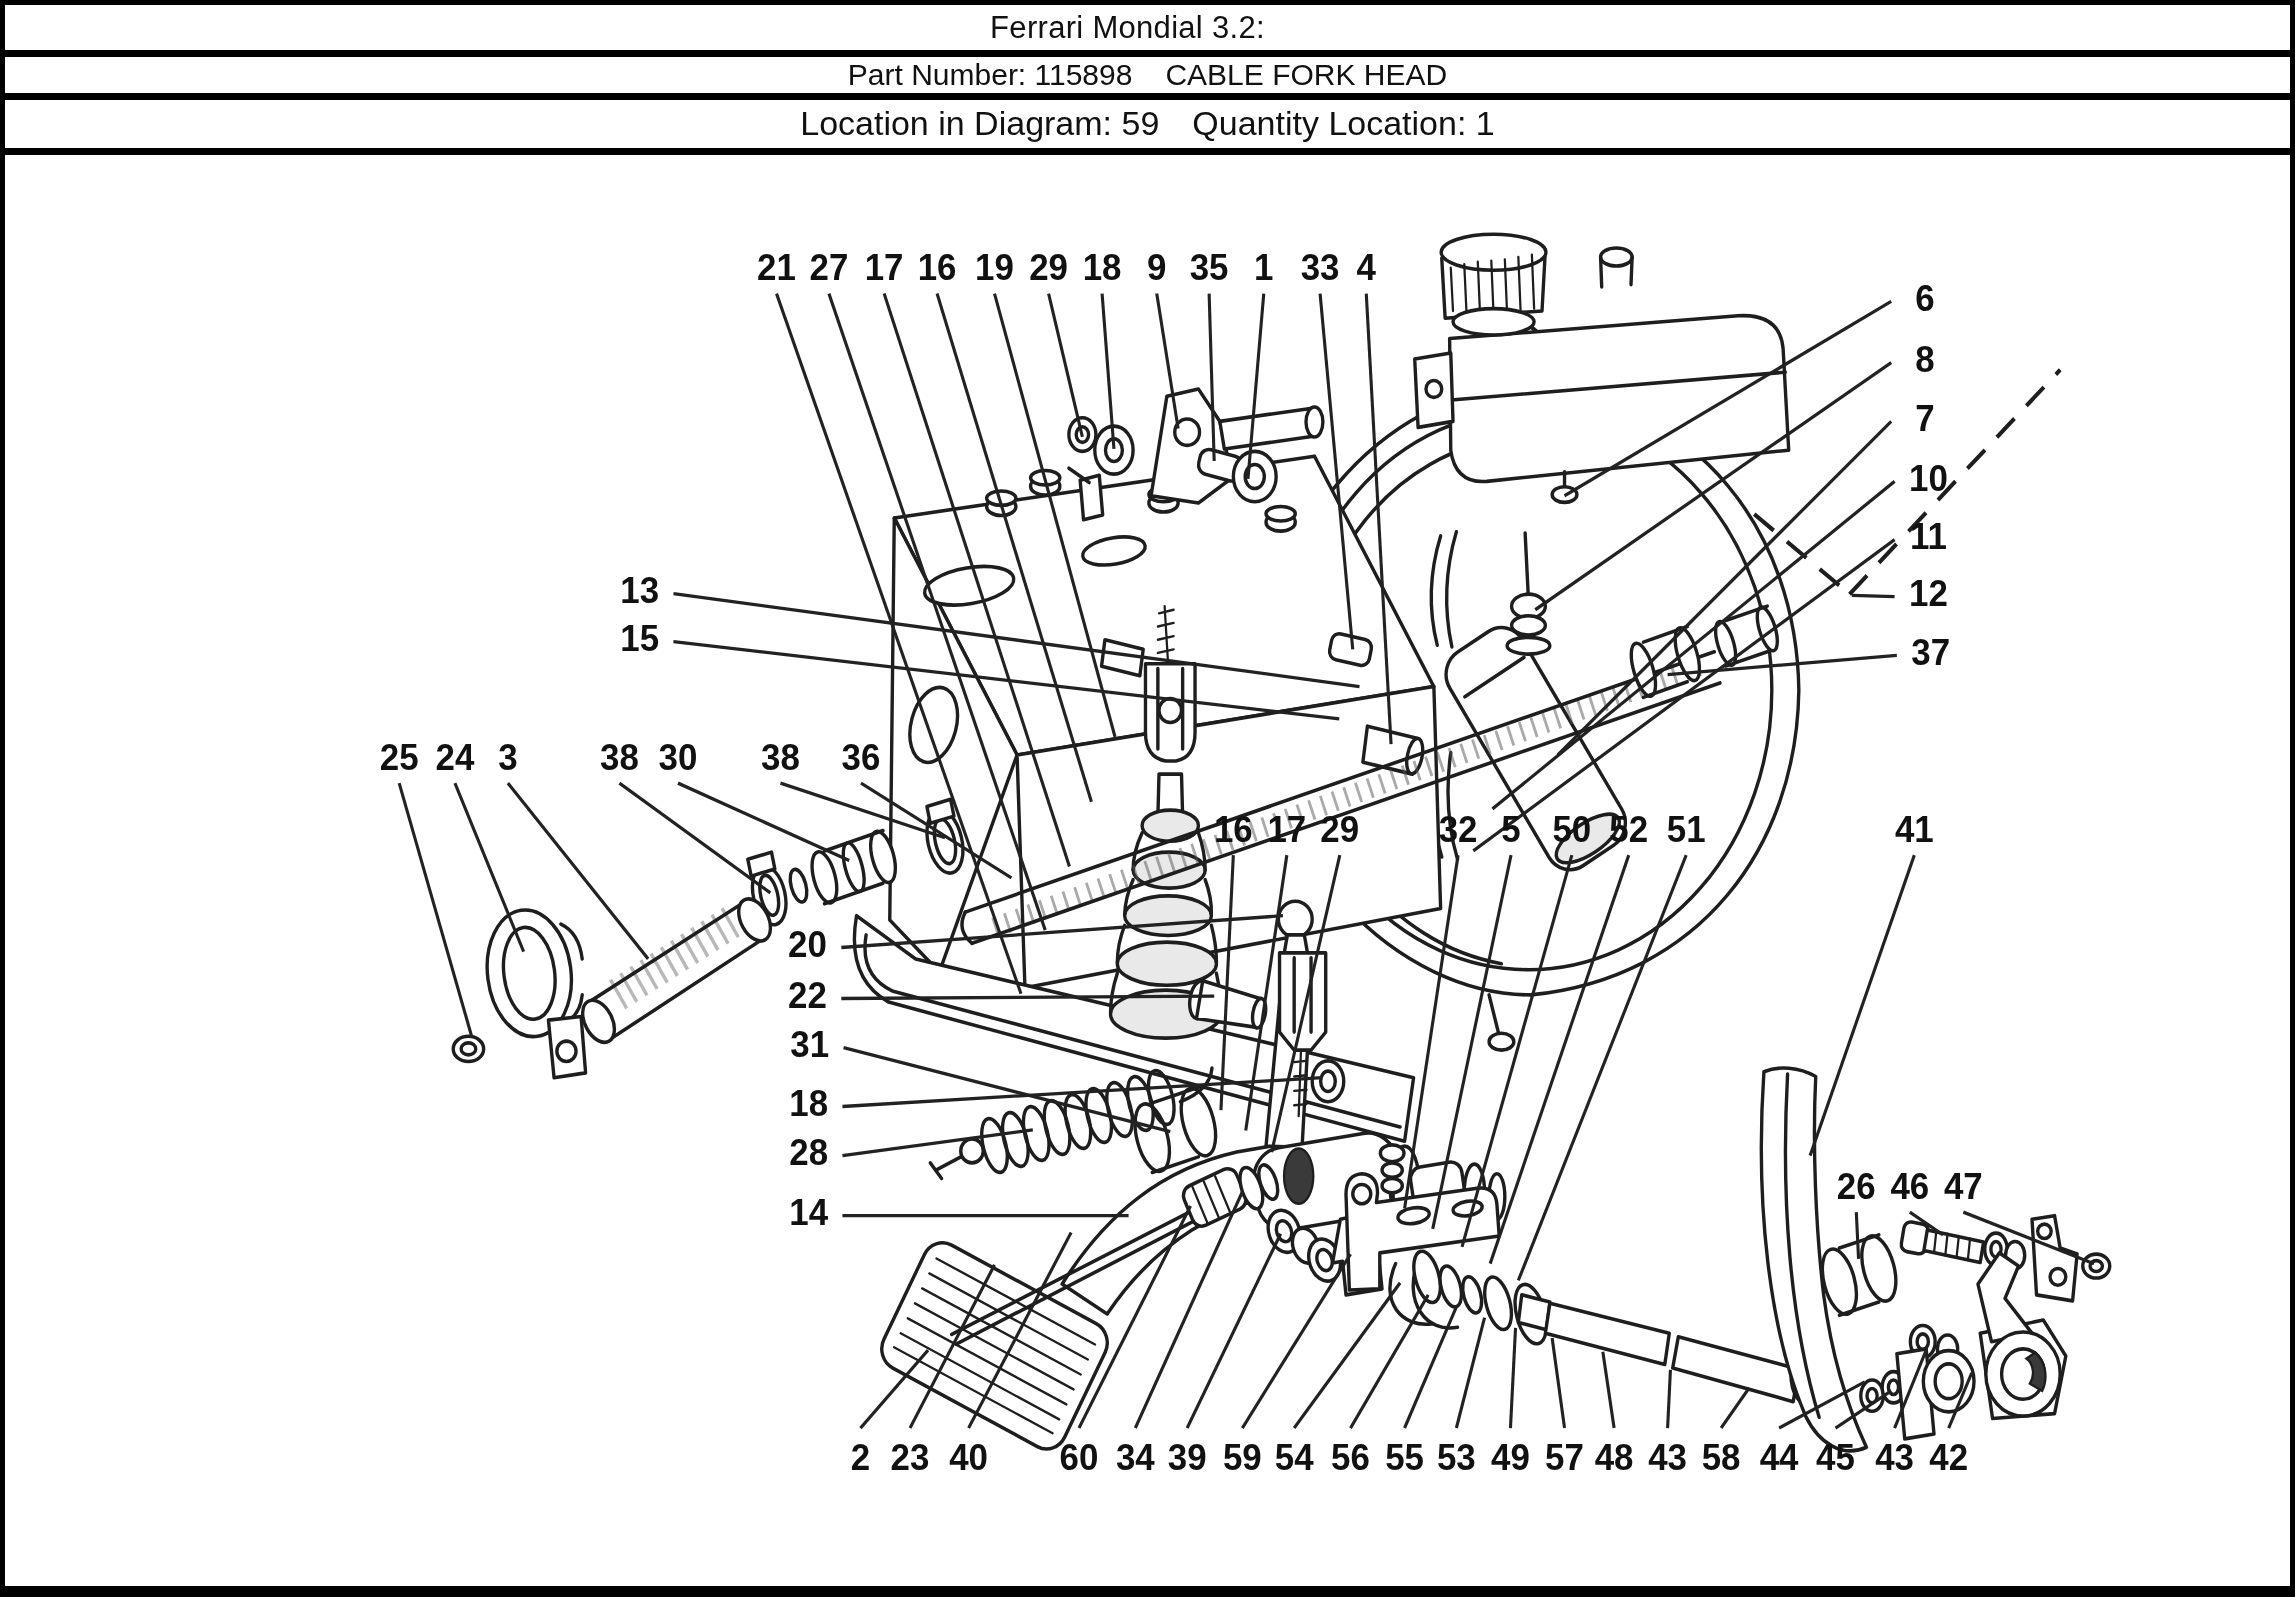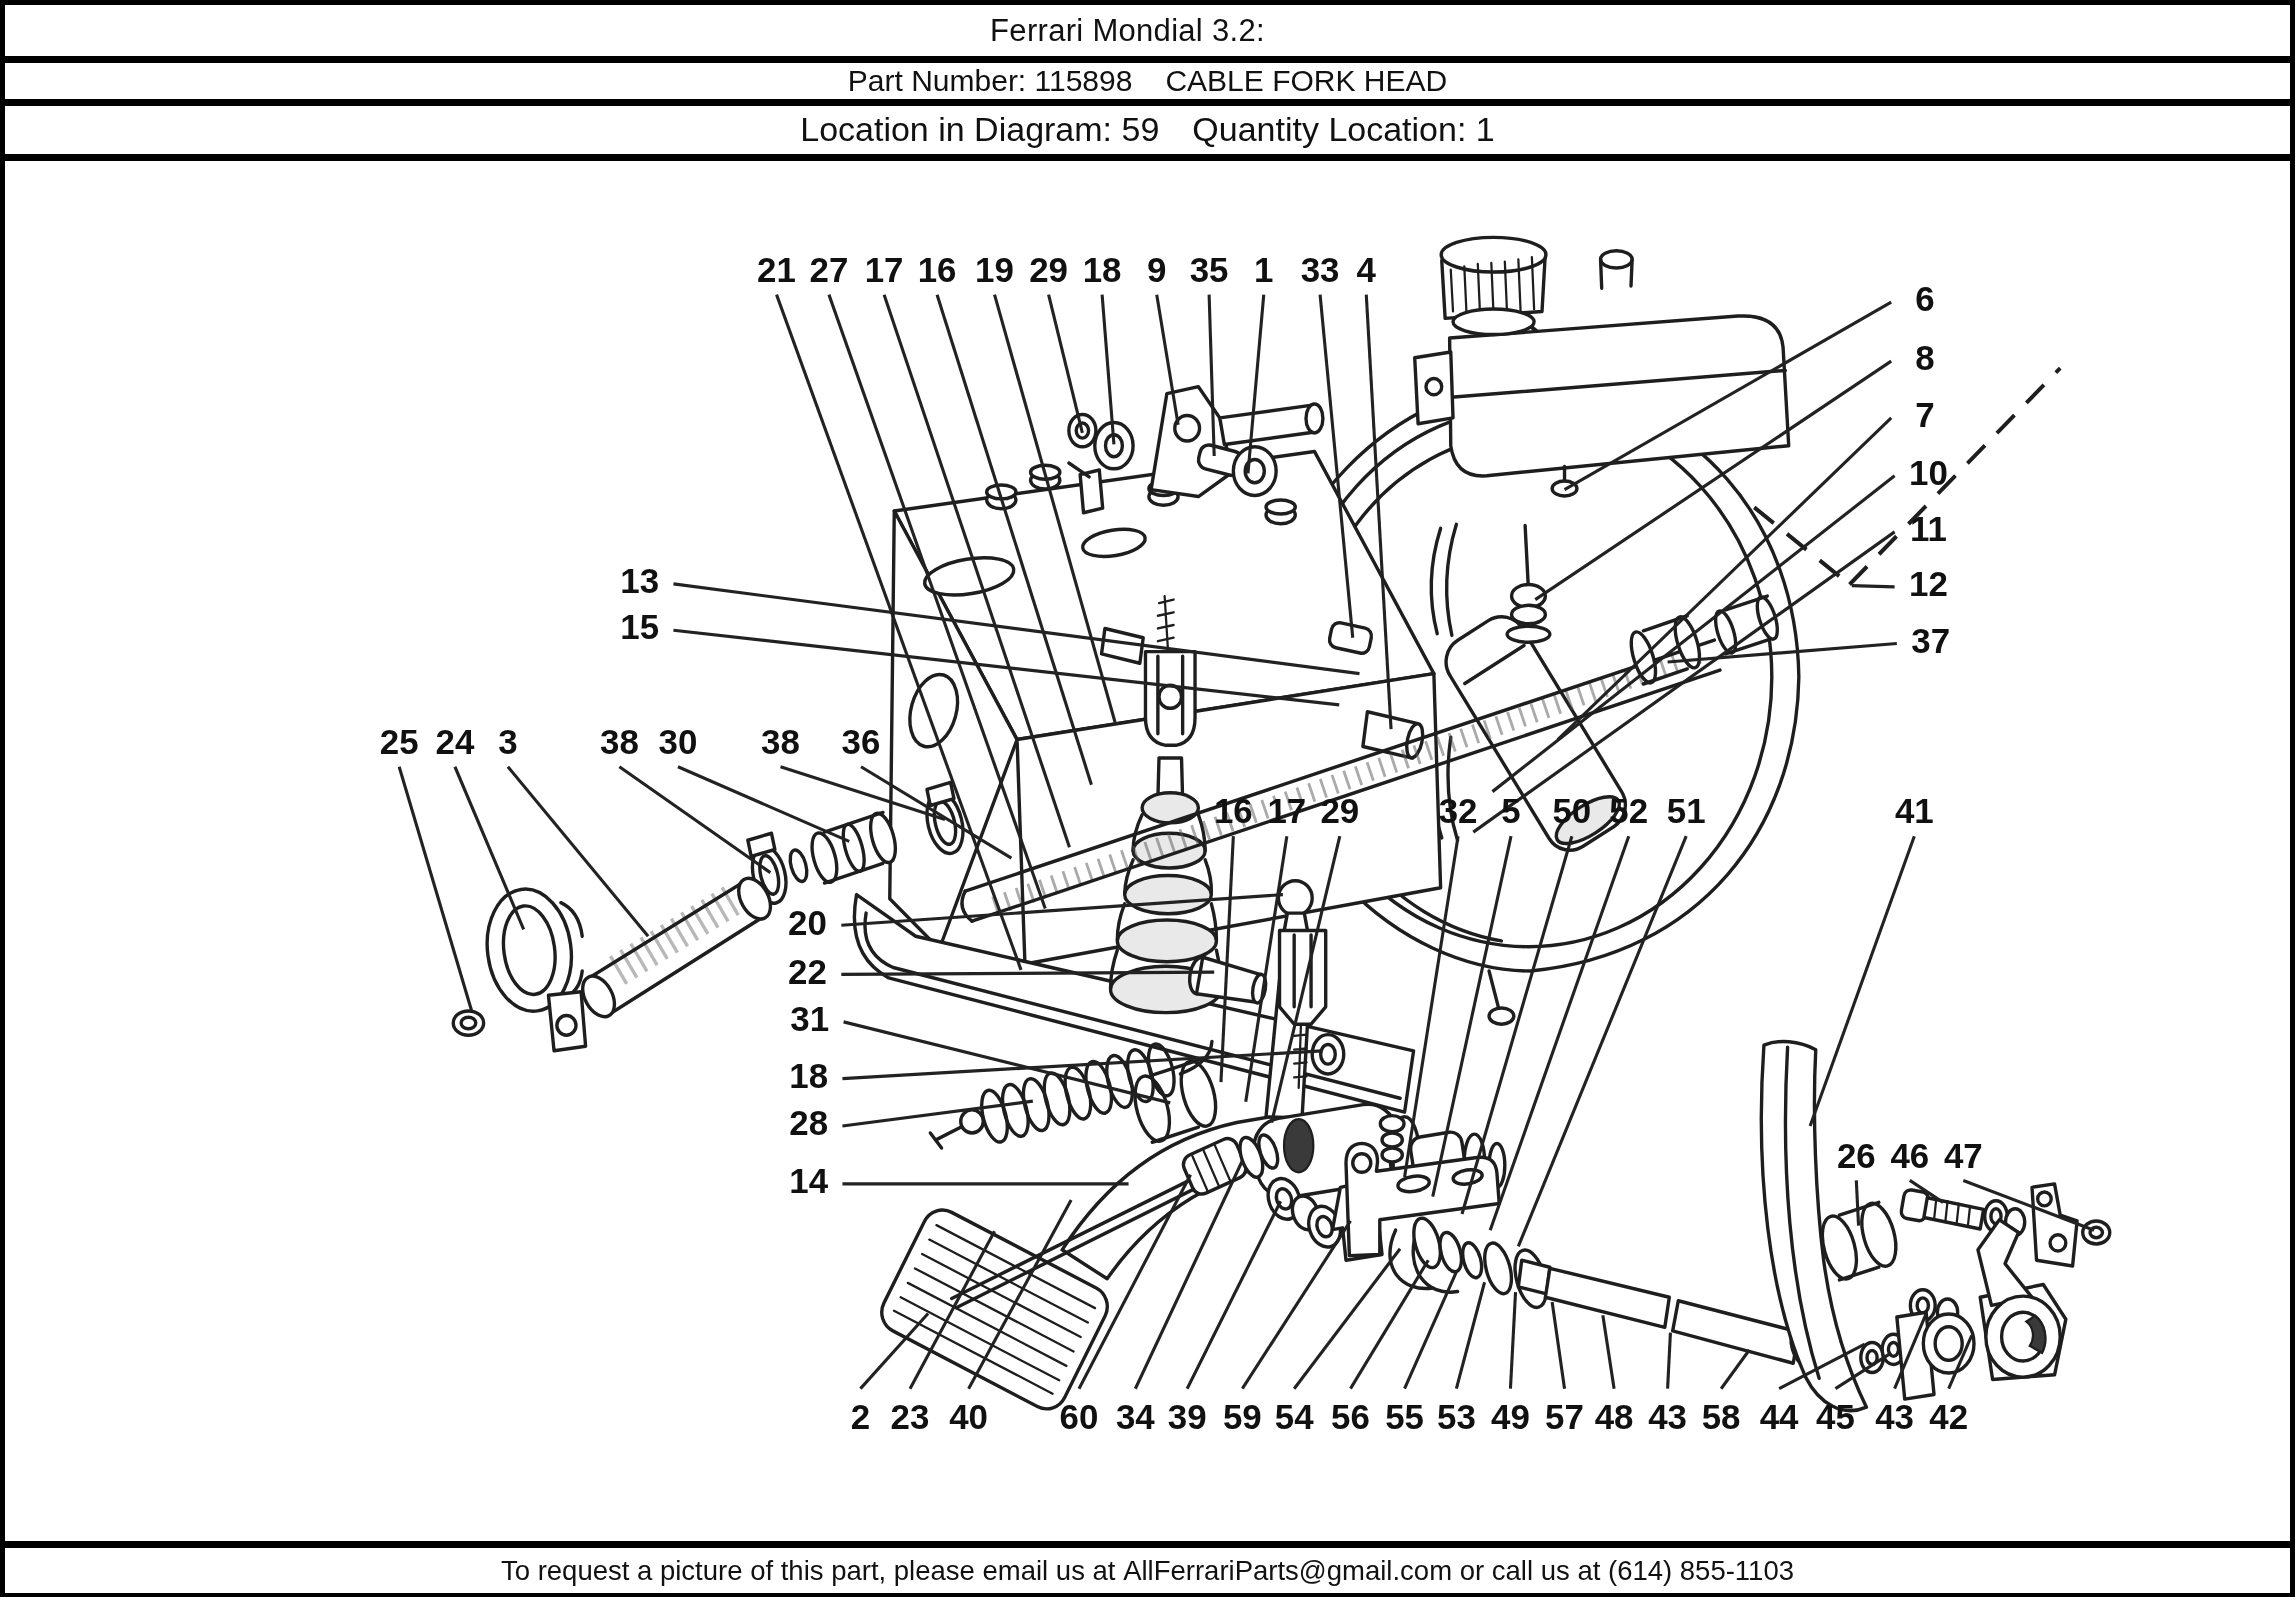--- a/index.html
+++ b/index.html
@@ -11,21 +11,21 @@
     border:5.2px solid #000;
     font-family:"Liberation Sans", sans-serif;
     color:#111;
     display:flex;flex-direction:column;
   }
   .hrow{
     flex:0 0 auto;
     display:flex;align-items:center;justify-content:center;
     white-space:pre;
   }
-  .row1{height:51px;font-size:31px;letter-spacing:0.3px;}
+  .row1{height:45px;font-size:31px;letter-spacing:0.3px;}
   .row2{height:36px;font-size:30px;}
   .row3{height:48px;font-size:34px;}
   .bar{flex:0 0 auto;height:6.9px;background:#000;}
   .gap{display:inline-block;width:40px;}
   .gap-s{display:inline-block;width:33px;}
   .diagram-wrap{flex:1 1 auto;position:relative;overflow:hidden;padding-left:32px;}
   .diagram-wrap svg{display:block;width:100%;height:100%;}
   .footer-row{
     flex:0 0 auto;height:45px;
     display:flex;align-items:center;justify-content:center;
@@ -612,16 +612,15 @@
           <text x="3298" y="2492" class="callout">43</text>
         </g>
         <g>
           <line x1="3394" y1="2422" x2="3435" y2="2330" class="leader"></line>
           <text x="3394" y="2492" class="callout">42</text>
         </g>
       </svg>
   </div>
 
   <div class="bar"></div>
-  <div class="footer-row"><span>To request a picture of this part, please email us at </span><span>AllFerrariParts@gmail.com</span><span> or call us at </span><span>(614) 855-1103</span></div>
 
 </div>
 
 
 </body></html>

